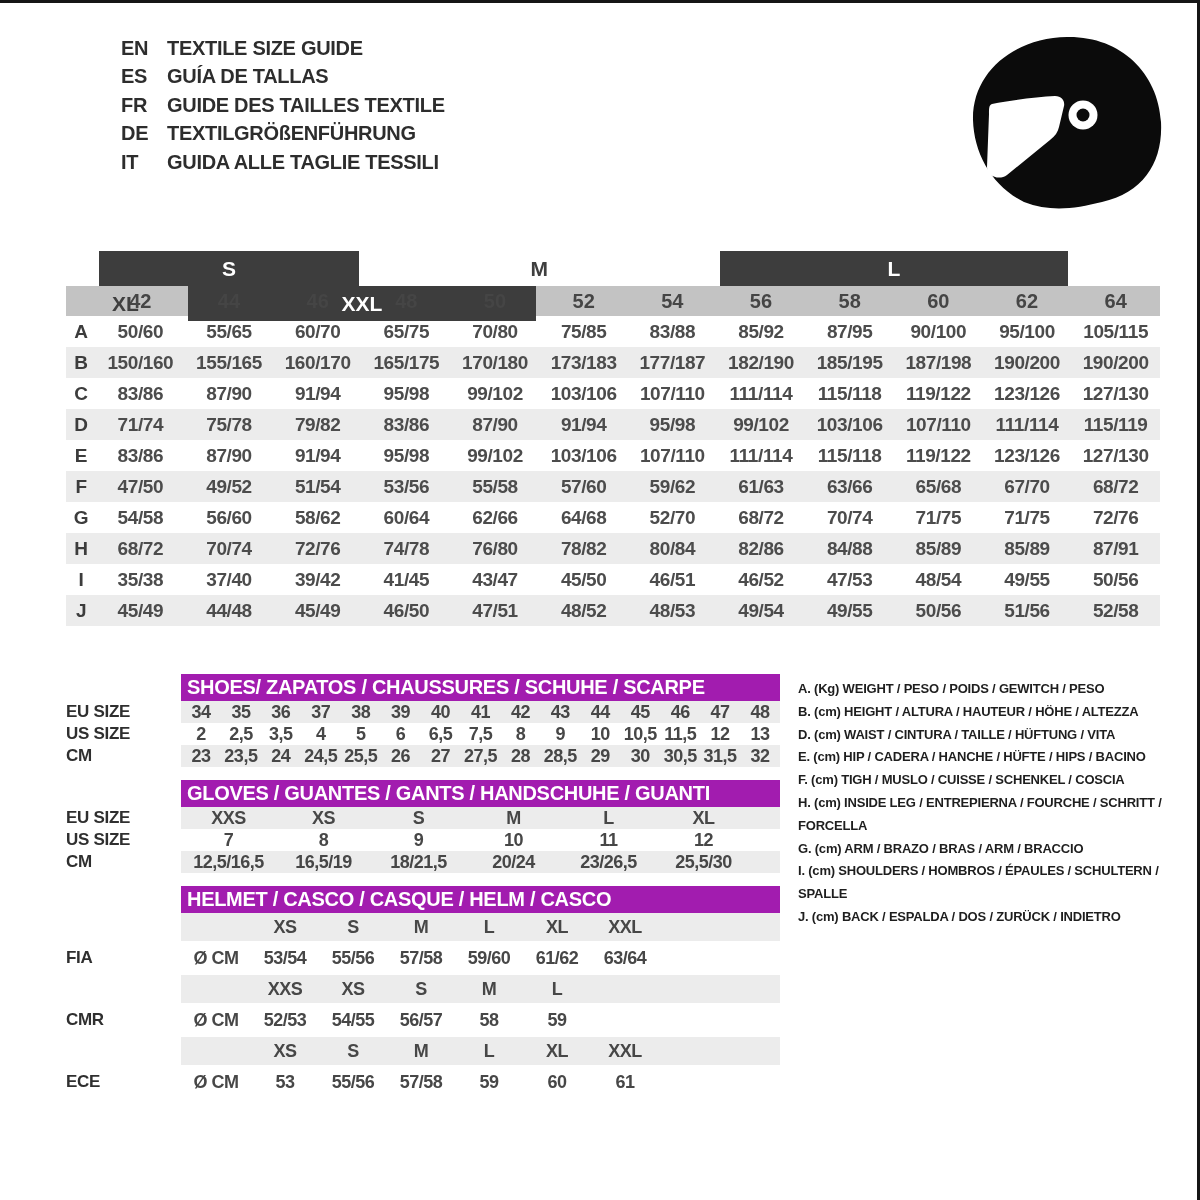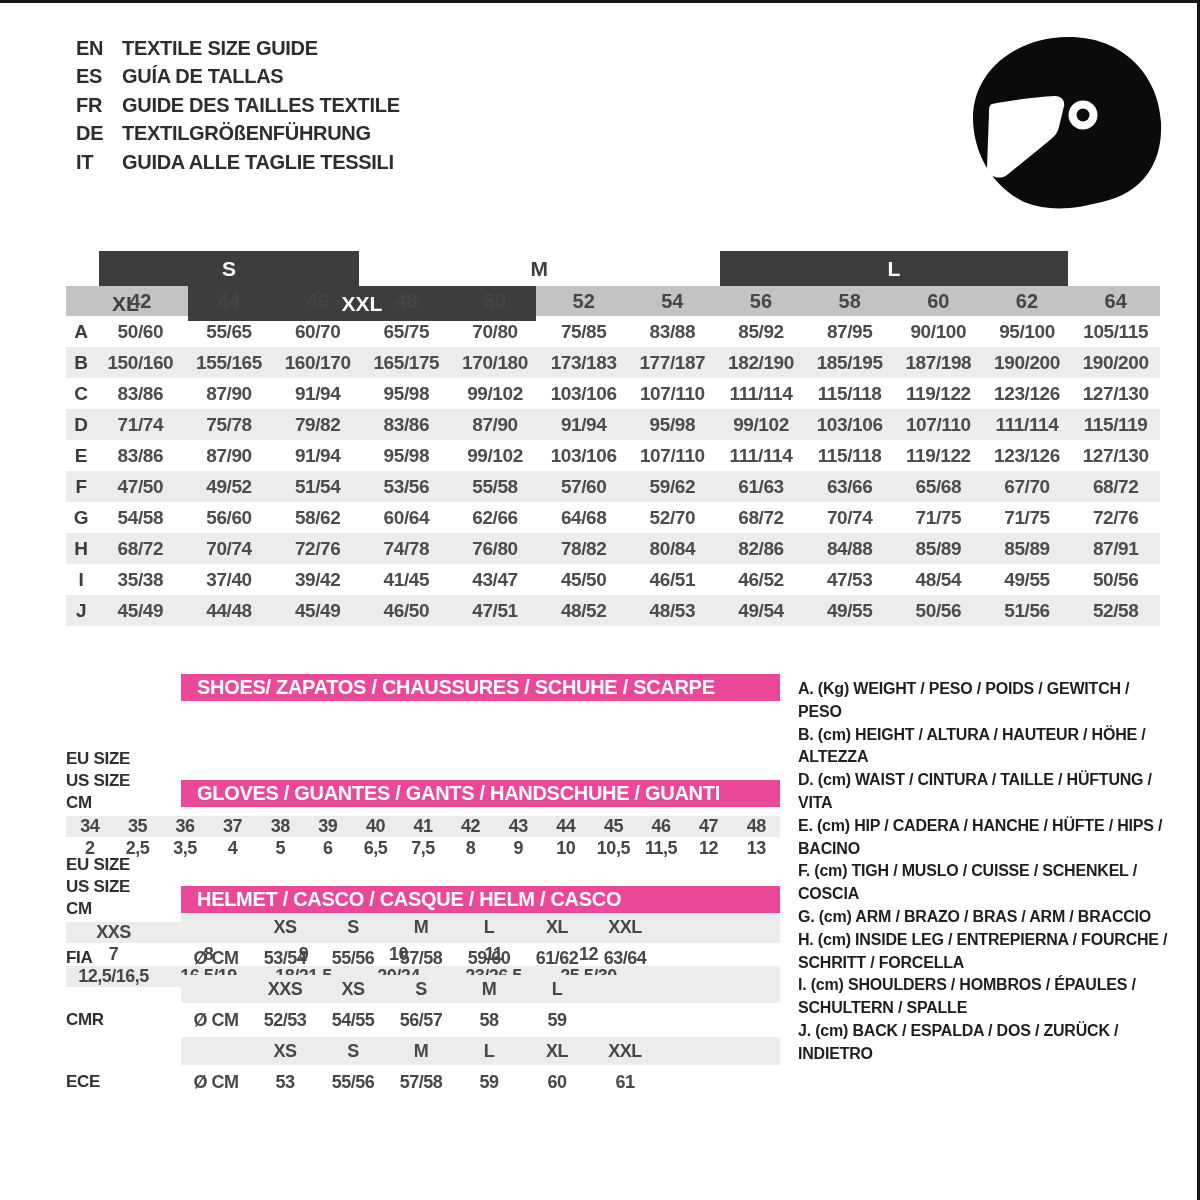--- a/index.html
+++ b/index.html
@@ -8,54 +8,54 @@
     font-family:"Liberation Sans", sans-serif; font-weight:700; color:#474747;
     -webkit-font-smoothing:antialiased;
   }
   .page { position:absolute; inset:0; background:#fff; }
   .edge-top   { position:absolute; top:0; left:0; width:100%; height:3px; background:#161616; }
   .edge-right { position:absolute; top:0; right:0; width:3px; height:100%; background:#161616; }
 
   
   .lang { position:absolute; left:76px; top:34px; }
   .lang-row { display:flex; align-items:center; height:28.5px; font-size:20px; letter-spacing:-0.3px; color:#2d2d2d; }
-  .lang-code { width:46px; flex:0 0 46px; }
+  .lang-code { width:46px; flex:0 0 46px;margin-left:45px; }
 
   
   .helmet-icon { position:absolute; left:962px; top:24px; width:220px; height:192px; }
 
   
   .main-table { position:absolute; left:66px; top:251px; width:1094px; }
   .mrow { display:grid; grid-template-columns:30px repeat(12,1fr); align-items:center; text-align:center; }
   .groups-row { grid-template-columns:30px 1fr 2fr 2fr 2fr 2fr 2fr 1fr; height:35px; align-items:stretch; }
   .gcell { display:flex; align-items:center; justify-content:center; }
   .gbox { width:100%; margin:0 3px; height:35px; line-height:35px; font-size:21px; color:#3f3f3f; text-align:center; }
   .gbox.dark { background:#3d3d3d; color:#ffffff; }
   .sizes-row { height:30px; background:#c3c3c3; color:#454545; font-size:20px; }
   .trow { height:31px; font-size:19px; letter-spacing:-0.4px; color:#4c4c4c; }
   .trow.stripe { background:#ececec; }
   .trow .rl { color:#3c3c3c; }
 
   
   .subs { position:absolute; left:66px; top:674px; width:714px; }
-  .bar { margin-left:115px; height:27px; background:#ec4899; color:#fff; font-size:20px;
-         line-height:27px; padding-left:16px; letter-spacing:-0.3px; }
+  .bar { margin-left:115px; height:27px; background:#a21caf; color:#fff; font-size:20px;
+         line-height:27px; padding-left:6px; letter-spacing:-0.3px; }
   .srow { display:flex; }
   .slabel { flex:0 0 115px; width:115px; display:flex; align-items:center; font-size:17px; color:#2f2f2f; letter-spacing:-0.3px; }
   .scells { flex:1; display:grid; align-items:center; text-align:center; font-size:18px; letter-spacing:-0.5px; }
   .band { background:#ececec; }
-  .shoes-table .srow, .gloves-table .srow { height:22px;flex-direction:column; }
+  .shoes-table .srow, .gloves-table .srow { height:22px; }
   .gap { height:13px; }
   .gloves-cells { grid-template-columns:repeat(6,95px) 1fr; }
   .helmet-cells { grid-template-columns:70px repeat(6,68px) 1fr; }
   .hsize-row { height:28px; }
   .hval-row { height:34px;justify-content:space-between; }
 
   
-  .legend { position:absolute; left:798px; top:678px; width:374px; font-size:16px;
+  .legend { position:absolute; left:798px; top:678px; width:374px; font-size:13px;
             line-height:22.8px; letter-spacing:-0.2px; color:#1e1e1e; }
 </style>
 </head>
 <body>
 
 <div class="page">
   <div class="edge-top"></div>
   <div class="edge-right"></div>
 
   <div class="lang">
@@ -316,20 +316,37 @@
               <div>9</div>
               <div>10</div>
               <div>10,5</div>
               <div>11,5</div>
               <div>12</div>
               <div>13</div>
             </div>
           </div>
           <div class="srow">
             <div class="slabel">CM</div>
+            <div class="scells  band" style="grid-template-columns: repeat(15, 1fr);">
+              <div>23</div>
+              <div>23,5</div>
+              <div>24</div>
+              <div>24,5</div>
+              <div>25,5</div>
+              <div>26</div>
+              <div>27</div>
+              <div>27,5</div>
+              <div>28</div>
+              <div>28,5</div>
+              <div>29</div>
+              <div>30</div>
+              <div>30,5</div>
+              <div>31,5</div>
+              <div>32</div>
+            </div>
           </div>
         </div>
     </div>
     <div class="gap"></div>
     <div class="gloves-table">
       <div class="bar">GLOVES / GUANTES / GANTS / HANDSCHUHE / GUANTI</div>
       <div id="gloves-body">
           <div class="srow">
             <div class="slabel">EU SIZE</div>
             <div class="scells gloves-cells band">
@@ -444,18 +461,18 @@
         </div>
     </div>
   </div>
 
   <div class="legend" id="legend">
       <div>A. (Kg) WEIGHT / PESO / POIDS / GEWITCH / PESO</div>
       <div>B. (cm) HEIGHT / ALTURA / HAUTEUR / HÖHE / ALTEZZA</div>
       <div>D. (cm) WAIST / CINTURA / TAILLE / HÜFTUNG / VITA</div>
       <div>E. (cm) HIP / CADERA / HANCHE / HÜFTE / HIPS /  BACINO</div>
       <div>F. (cm) TIGH / MUSLO / CUISSE / SCHENKEL / COSCIA</div>
+      <div>H. (cm) INSIDE LEG / ENTREPIERNA / FOURCHE / SCHRITT / FORCELLA</div>
       <div>G. (cm) ARM  / BRAZO / BRAS / ARM / BRACCIO</div>
-      <div>H. (cm) INSIDE LEG / ENTREPIERNA / FOURCHE / SCHRITT / FORCELLA</div>
       <div>I.  (cm) SHOULDERS / HOMBROS / ÉPAULES / SCHULTERN / SPALLE</div>
       <div>J. (cm) BACK / ESPALDA / DOS / ZURÜCK / INDIETRO</div>
     </div>
 </div>
 
 </body></html>

